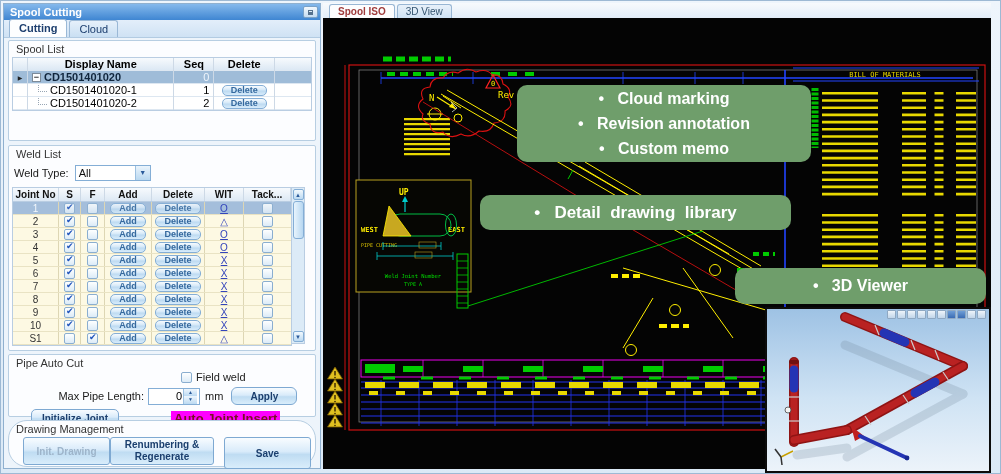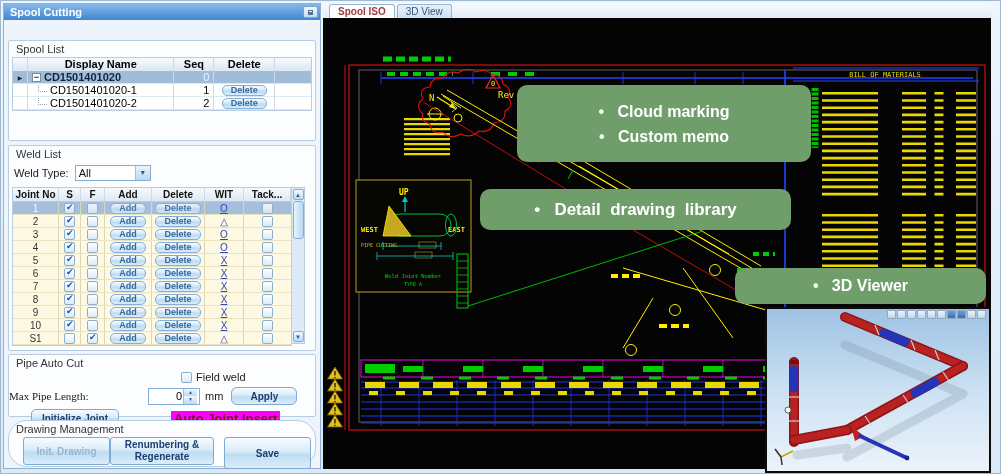--- a/index.html
+++ b/index.html
@@ -92,21 +92,21 @@
     display:flex; flex-direction:column; align-items:center; }
   .sb-btn { width:11px; height:11px; margin:1px 0; border:1px solid #84aed6; border-radius:2px;
     background:linear-gradient(#f2f9fe,#bcdaf2); font-size:6px; color:#2a5a9a; text-align:center; line-height:10px; }
   .sb-thumb { width:11px; height:38px; border:1px solid #84aed6; border-radius:3px;
     background:linear-gradient(90deg,#e8f4fd,#b7d7f1); }
   .sb-track { flex:1; }
 
   
   .fieldweld { position:absolute; left:172px; top:16px; display:flex; align-items:center; gap:4px; font-size:11px; color:#222; }
   .maxpipe { position:absolute; left:0; top:32px; width:100%; display:flex; align-items:center; }
-  .mp-label { width:135px; font-size:11px; color:#1a1a1a;font-family:Liberation Serif, serif; }
+  .mp-label { width:135px; text-align:right; font-size:11px; color:#1a1a1a; }
   .spin { display:flex; width:52px; height:17px; border:1px solid #84aed6; background:#fff; margin-left:4px; }
   .spin input { width:34px; border:none; outline:none; font-size:11px; text-align:right; padding-right:1px;
     font-family:"Liberation Sans",sans-serif; }
   .spin-btns { width:14px; display:flex; flex-direction:column; border-left:1px solid #9cc0e0; }
   .spin-btns span { flex:1; font-size:5px; color:#2a5a9a; text-align:center; line-height:7px;
     background:linear-gradient(#eef6fd,#bcdaf2); }
   .mp-unit { font-size:11px; margin-left:5px; color:#1a1a1a; }
   .apply-btn { width:66px; height:18px; margin-left:8px; border-radius:6px; }
   .initjoint-btn { position:absolute; left:22px; top:54px; width:88px; height:18px; border-radius:5px;text-align:center; }
   .autojoint { position:absolute; left:162px; top:56px; background:#ff00ff; color:#7a1028;
@@ -124,40 +124,44 @@
   .rtab { font-size:10px; padding:1px 8px; border:1px solid #98b6d4; border-bottom:none;
     border-radius:3px 3px 0 0; margin-right:2px; background:linear-gradient(#e8f1fa,#cfe2f4); color:#33536f; }
   .rtab.active { background:#fdfdfe; color:#a03c3c; font-weight:bold; }
   .cad-wrap { position:absolute; left:0; top:15px; width:668px; height:451px; }
 
   
   .overlay { position:absolute; background:#6f9e6b; border-radius:10px; color:#fff; font-weight:bold;
     display:flex; flex-direction:column; justify-content:center; z-index:6; }
   .overlay div { text-align:center; white-space:pre; }
   .ov-features { left:516px; top:84px; width:294px; height:77px; font-size:16px; line-height:25px; }
-  .ov-detail { left:479px; top:188px; width:311px; height:41px; font-size:17px; }
+  .ov-detail { left:479px; top:194px; width:311px; height:35px; font-size:17px; }
   .ov-viewer { left:734px; top:267px; width:251px; height:36px; font-size:16px; }
 
   
   .viewer3d { position:absolute; left:764px; top:306px; width:226px; height:166px; z-index:7;
     border:2px solid #0c0c0c; background:linear-gradient(#9ec2e4,#cfe3f4 55%,#ecf3fa); }
   .v-toolbar { position:absolute; top:1px; right:3px; display:flex; gap:1px; z-index:2; }
   .v-icon { width:9px; height:9px; border:1px solid #8fa8c2; border-radius:1px;
     background:linear-gradient(#eef4fa,#c2d6ea); }
   .v-icon.dark { background:linear-gradient(#6f9ed6,#3a6cb4); }
 </style>
 </head>
 <body>
 
 <div class="left-panel">
   <div class="titlebar">
     <span>Spool Cutting</span>
     <span class="pin-btn">
         <span class="pin-glyph"></span>
       </span>
+  </div>
+  <div class="tabs-row">
+    <span class="tab active">Cutting</span>
+    <span class="tab">Cloud</span>
   </div>
 
   <div class="group g-spool">
     <div class="group-label">Spool List</div>
     <div class="stable">
       <div class="srow shead">
         <span class="sc c-sel"></span>
         <span class="sc c-name">Display Name</span>
         <span class="sc c-seq">Seq</span>
         <span class="sc c-sdel">Delete</span>
@@ -649,20 +653,21 @@
       <use href="#wt" x="4" y="373"></use>
       <use href="#wt" x="4" y="385"></use>
       <use href="#wt" x="4" y="397"></use>
     </g>
   </svg>
   </div>
 </div>
 
 <div class="overlay ov-features">
   <div>•   Cloud marking</div>
+  <div>•   Revision annotation</div>
   <div>•   Custom memo</div>
 </div>
 <div class="overlay ov-detail">
   <div>•   Detail  drawing  library</div>
 </div>
 <div class="overlay ov-viewer">
   <div>•   3D Viewer</div>
 </div>
 
 <div class="viewer3d">

